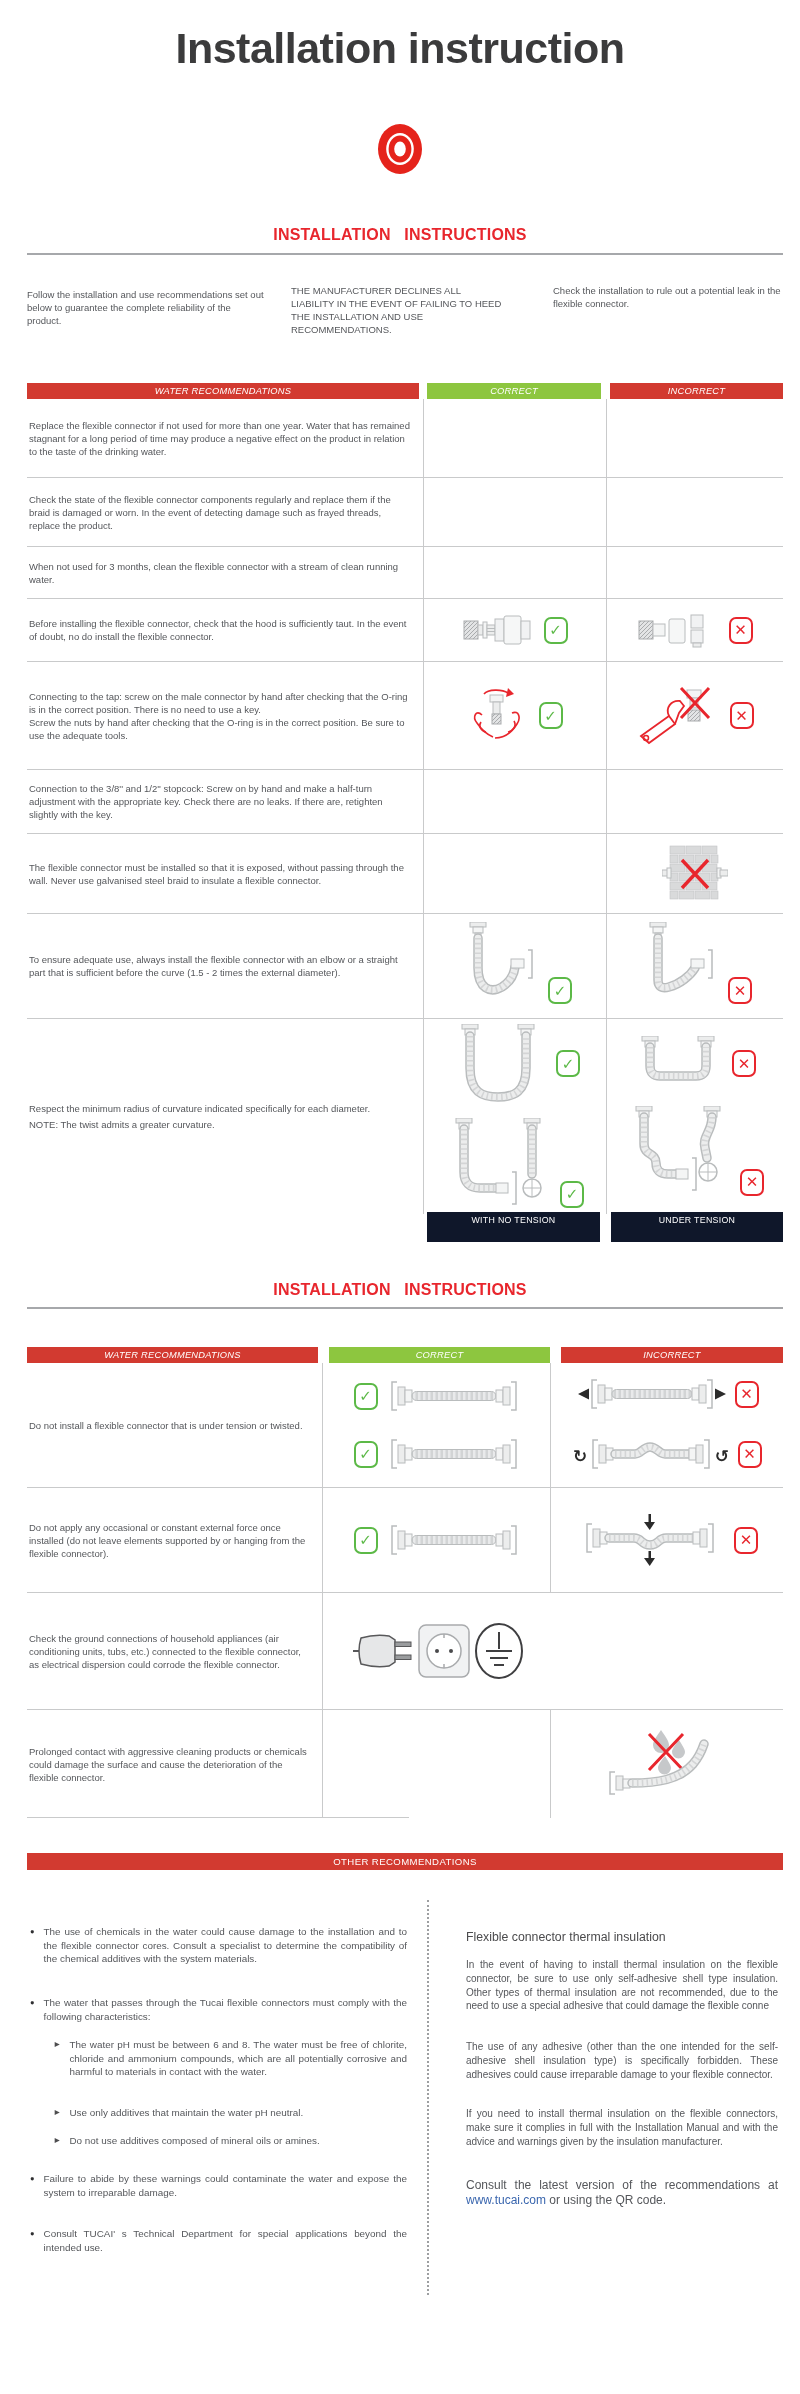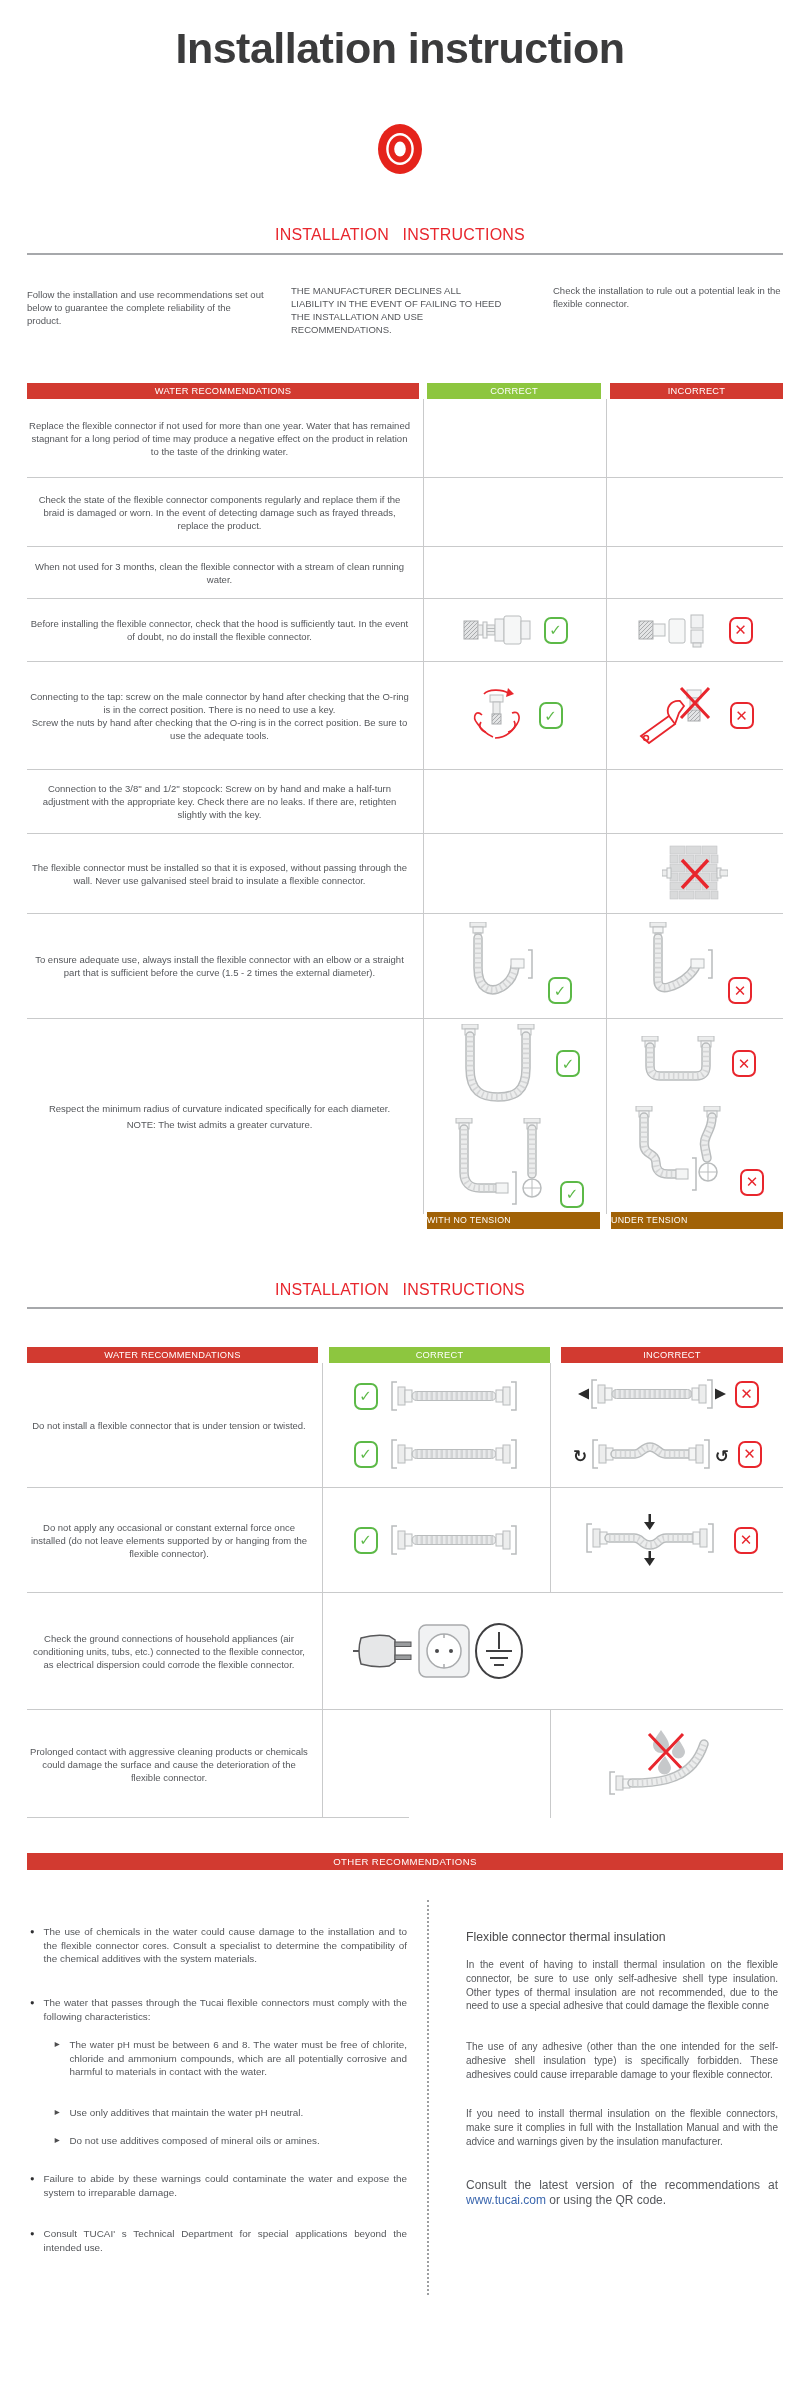--- a/index.html
+++ b/index.html
@@ -1,45 +1,45 @@
 <!DOCTYPE html>
 <html><head>
 <meta charset="utf-8">
 <style>
   html,body{margin:0;padding:0;background:#fff;}
   #page{position:relative;width:800px;height:2394px;background:#fff;overflow:hidden;
         font-family:"Liberation Sans","DejaVu Sans",sans-serif;}
   #title{position:absolute;left:0;top:24px;width:800px;text-align:center;margin:0;
          font-size:43px;font-weight:bold;letter-spacing:-0.5px;color:#3b3b3c;}
   .sechead{position:absolute;left:0;width:800px;text-align:center;color:#e8262d;
-           font-size:16px;word-spacing:9px;letter-spacing:0.2px;}
+           font-size:16px;word-spacing:9px;letter-spacing:0.2px;font-weight:bold;}
   .rule{position:absolute;left:27px;width:756px;height:2px;background:#a6a8ab;}
   .introcol{position:absolute;font-size:9.5px;line-height:13px;color:#55575b;margin:0;}
   .tbl{position:absolute;left:27px;width:756px;}
-  .thead{display:flex;}
+  .thead{display:flex;font-style:italic;}
   .hbar{height:16px;line-height:16.5px;text-align:center;color:#fff;font-size:9.3px;letter-spacing:0.25px;}
   .hbar.red{background:#d23a30;}
   .hbar.green{background:#8dc63f;}
   .trow{display:flex;border-bottom:1px solid #c9cacb;}
   .tbl .trow:last-child{border-bottom:none;}
-  .c1{box-sizing:border-box;padding:6px 13px 6px 2px;display:flex;flex-direction:column;justify-content:center;text-align:center;}
+  .c1{box-sizing:border-box;padding:6px 13px 6px 2px;display:flex;flex-direction:column;justify-content:center;}
   .c1 p{margin:0;font-size:9.5px;line-height:13px;color:#55575b;}
   .c1 p.note{margin-top:3px;}
   .c2,.c3{box-sizing:border-box;border-left:1px solid #c9cacb;display:flex;align-items:center;justify-content:center;gap:13px;}
   .t1 .c1{width:396px;}.t1 .c2{width:183px;}.t1 .c3{width:177px;}
   .t2 .c1{width:295px;}.t2 .c2{width:228px;}.t2 .c3{width:233px;}
   .nol{border-left:none !important;}
   .stack{display:flex;flex-direction:column;gap:14px;align-items:center;}
   .hrow{display:flex;align-items:center;gap:10px;}
   .hrow.bot{align-items:flex-end;}
   .badge{width:24px;height:27px;border:2.5px solid;border-radius:7px;display:flex;align-items:center;
          justify-content:center;font-size:15px;font-weight:bold;box-sizing:border-box;flex:0 0 auto;background:#fff;}
   .ok{color:#5cb947;border-color:#5cb947;}
   .bad{color:#e8262d;border-color:#e8262d;}
-  .gbar{position:absolute;height:17px;background:#a16207;color:#fff;font-size:8.8px;text-align:left;
+  .gbar{position:absolute;height:30px;background:#0f172a;color:#fff;font-size:8.8px;text-align:center;
         line-height:17px;letter-spacing:0.3px;}
   .banner{position:absolute;left:27px;width:756px;height:17px;background:#d23a30;color:#fff;text-align:center;
           font-size:9.6px;line-height:17px;letter-spacing:0.4px;}
   .dotline{position:absolute;left:427px;width:0;border-left:2px dotted #9d9fa1;}
   .bul{position:absolute;left:30px;width:377px;display:flex;gap:9px;}
   .dot{flex:0 0 auto;font-size:7.5px;line-height:13.5px;color:#2f2f31;}
   .bul p,.sub p{margin:0;font-size:9.9px;line-height:13.7px;color:#55575b;text-align:justify;}
   .sub{position:absolute;left:53px;width:354px;display:flex;gap:8px;}
   .subarr{flex:0 0 auto;font-size:8.5px;line-height:13.5px;color:#4d4d4f;}
   .rhead{position:absolute;left:466px;width:312px;font-size:12.3px;color:#4b4b4d;margin:0;font-weight:normal;}

